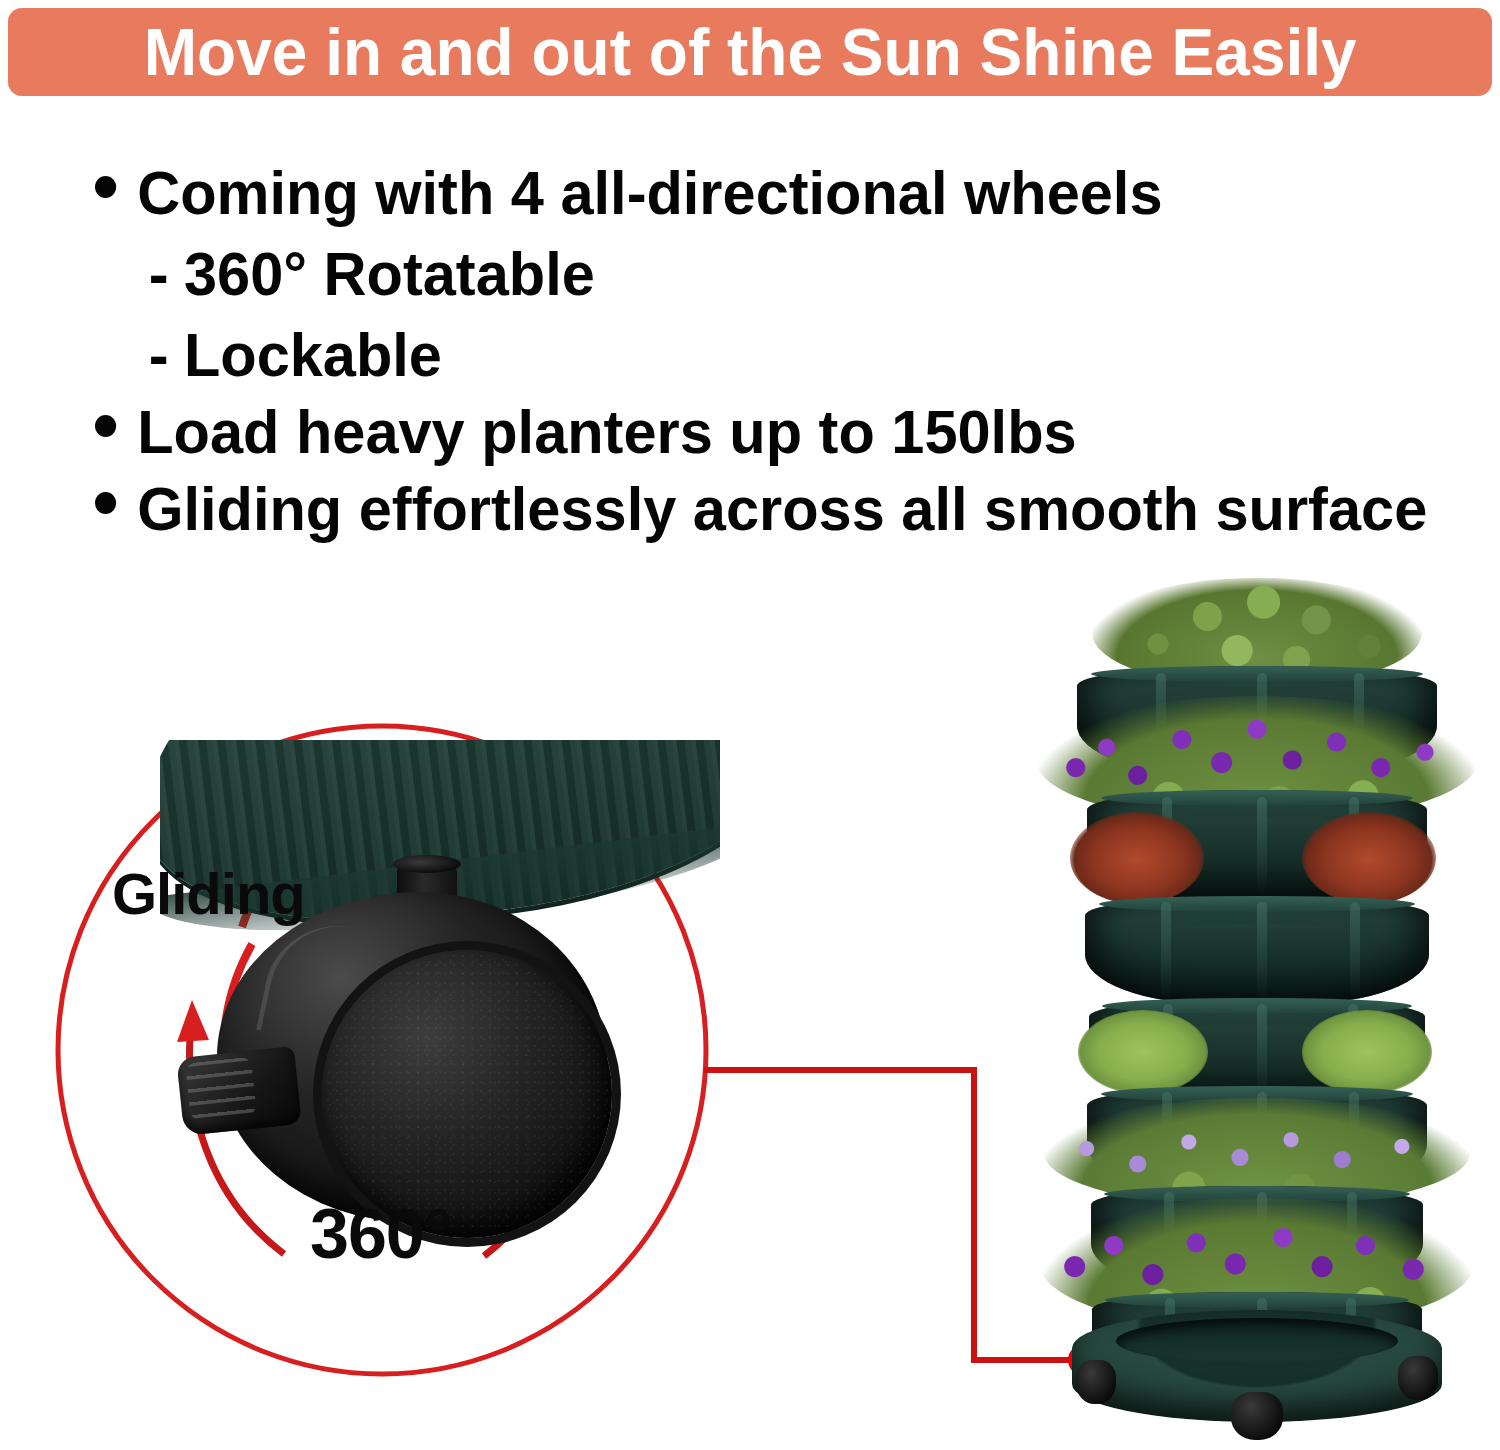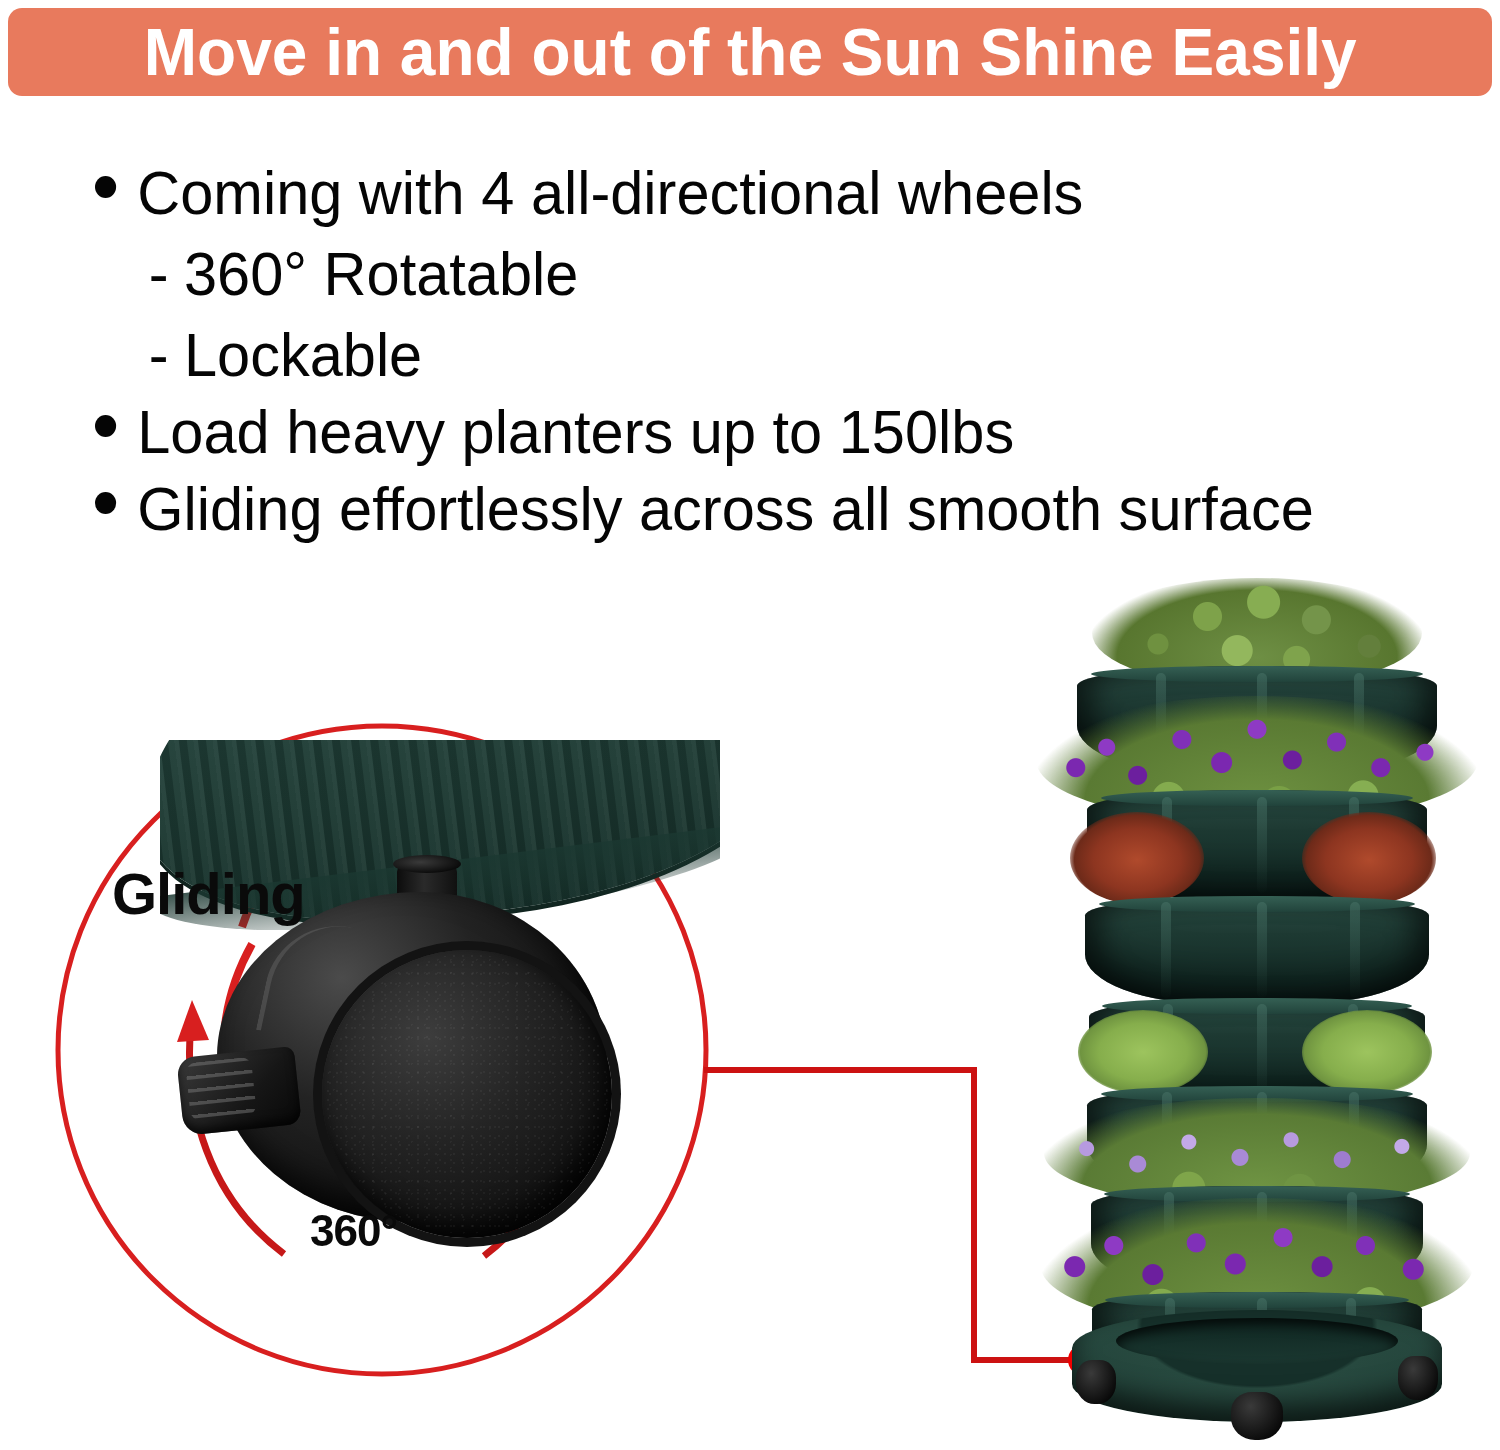--- a/index.html
+++ b/index.html
@@ -39,20 +39,21 @@
     transform: scaleX(0.97);
     line-height: 1;
   }
 
   
   #feature-list {
     position: absolute;
     left: 95px;
     top: 150px;
     width: 1380px;
+    font-weight: bold;
   }
   .feature-row {
     display: flex;
     align-items: baseline;
     font-family: "Liberation Sans Narrow", "Liberation Sans", sans-serif;
     color: #050505;
     font-size: 62px;
     line-height: 1.08;
     white-space: nowrap;
     transform: scaleX(0.96);
@@ -241,27 +242,26 @@
     font-weight: bold;
     color: #0a0a0a;
     font-family: "Liberation Sans", sans-serif;
     letter-spacing: -1px;
     white-space: nowrap;
   }
   #rotation-label {
     position: absolute;
     left: 258px;
     top: 472px;
-    font-size: 44px;
+    font-size: 70px;
     font-weight: bold;
     color: #0a0a0a;
     font-family: "Liberation Sans", sans-serif;
     letter-spacing: -1px;
     white-space: nowrap;
-    margin-top: 12px;
   }
 
   
   #connector-line {
     position: absolute;
     left: 690px;
     top: 1040px;
     width: 420px;
     height: 350px;
     pointer-events: none;

